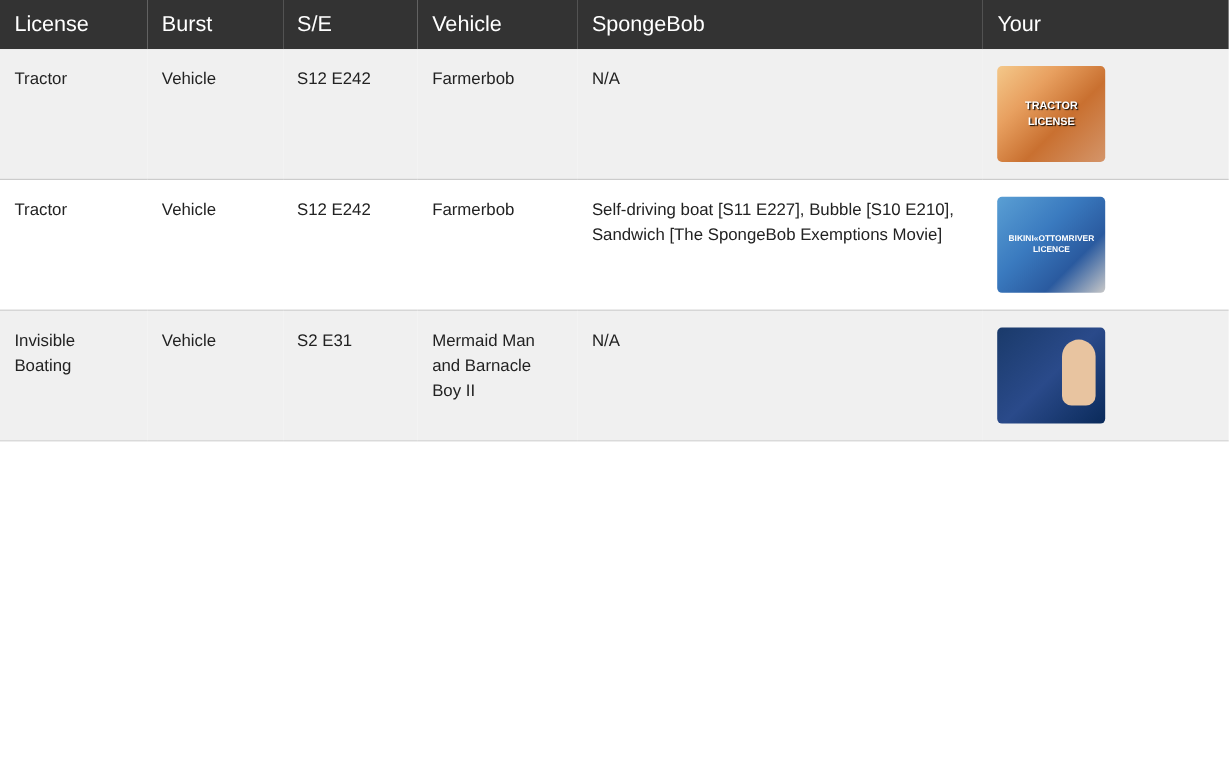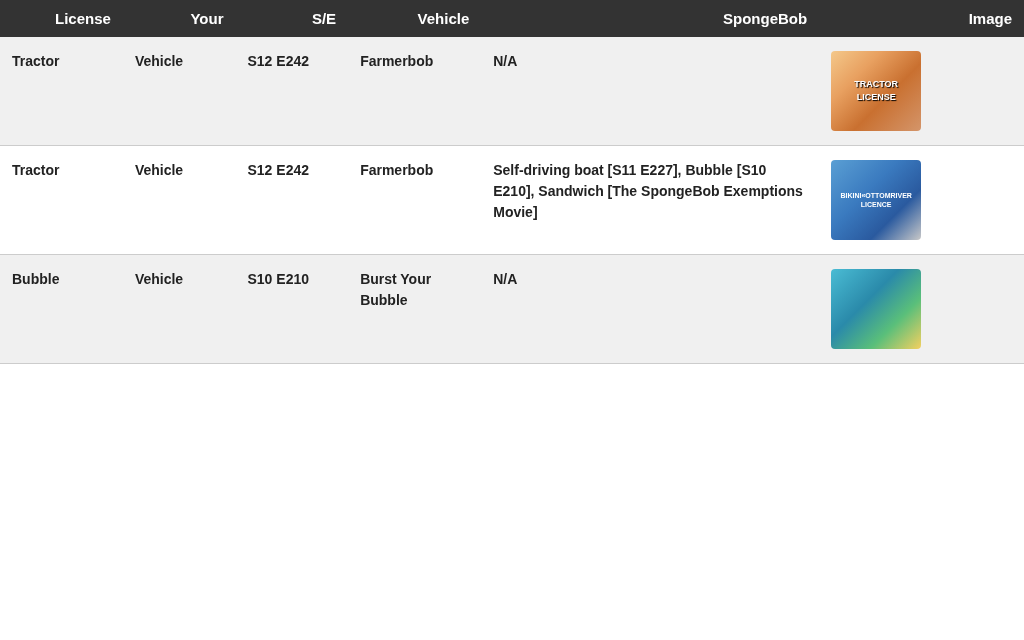--- a/index.html
+++ b/index.html
@@ -13,28 +13,27 @@
       width: 100%;
       border-collapse: collapse;
       table-layout: fixed;
     }
     thead tr {
       background: #333;
       color: #fff;
     }
     thead th {
       padding: 10px 12px;
-      text-align: right;
-      font-weight: bold;
-      font-size: 15px;
+      text-align: left;
+      font-weight: normal;
+      font-size: 18px;
     }
     tbody tr {
       border-bottom: 1px solid #ccc;
       vertical-align: top;
-      font-weight: bold;
     }
     tbody tr:nth-child(odd) {
       background: #f0f0f0;
     }
     tbody tr:nth-child(even) {
       background: #ffffff;
     }
     tbody td {
       padding: 14px 12px;
       vertical-align: top;
@@ -118,25 +117,25 @@
     <col class="col-license">
     <col class="col-type">
     <col class="col-se">
     <col class="col-episode">
     <col class="col-exempt">
     <col class="col-image">
   </colgroup>
   <thead>
     <tr>
       <th>License</th>
-      <th>Your</th>
+      <th>Burst</th>
       <th>S/E</th>
       <th>Vehicle</th>
       <th>SpongeBob</th>
-      <th>Image</th>
+      <th>Your</th>
     </tr>
   </thead>
   <tbody id="table-body">
   <tr>
         <td>Tractor</td>
         <td>Vehicle</td>
         <td>S12 E242</td>
         <td>Farmerbob</td>
         <td>N/A</td>
         <td class="image-cell">
@@ -147,23 +146,23 @@
         <td>Tractor</td>
         <td>Vehicle</td>
         <td>S12 E242</td>
         <td>Farmerbob</td>
         <td>Self-driving boat [S11 E227], Bubble [S10 E210], Sandwich [The SpongeBob Exemptions Movie]</td>
         <td class="image-cell">
           <div class="image-placeholder img-boating" title="Boating License"></div>
         </td>
       </tr>
       <tr>
-        <td>Bubble</td>
+        <td>Invisible Boating</td>
         <td>Vehicle</td>
-        <td>S10 E210</td>
-        <td>Burst Your Bubble</td>
+        <td>S2 E31</td>
+        <td>Mermaid Man and Barnacle Boy II</td>
         <td>N/A</td>
         <td class="image-cell">
-          <div class="image-placeholder img-bubble" title="Bubble License"></div>
+          <div class="image-placeholder img-invisible" title="Invisible Boating"></div>
         </td>
       </tr>
     </tbody>
 </table>
 
 </body></html>

